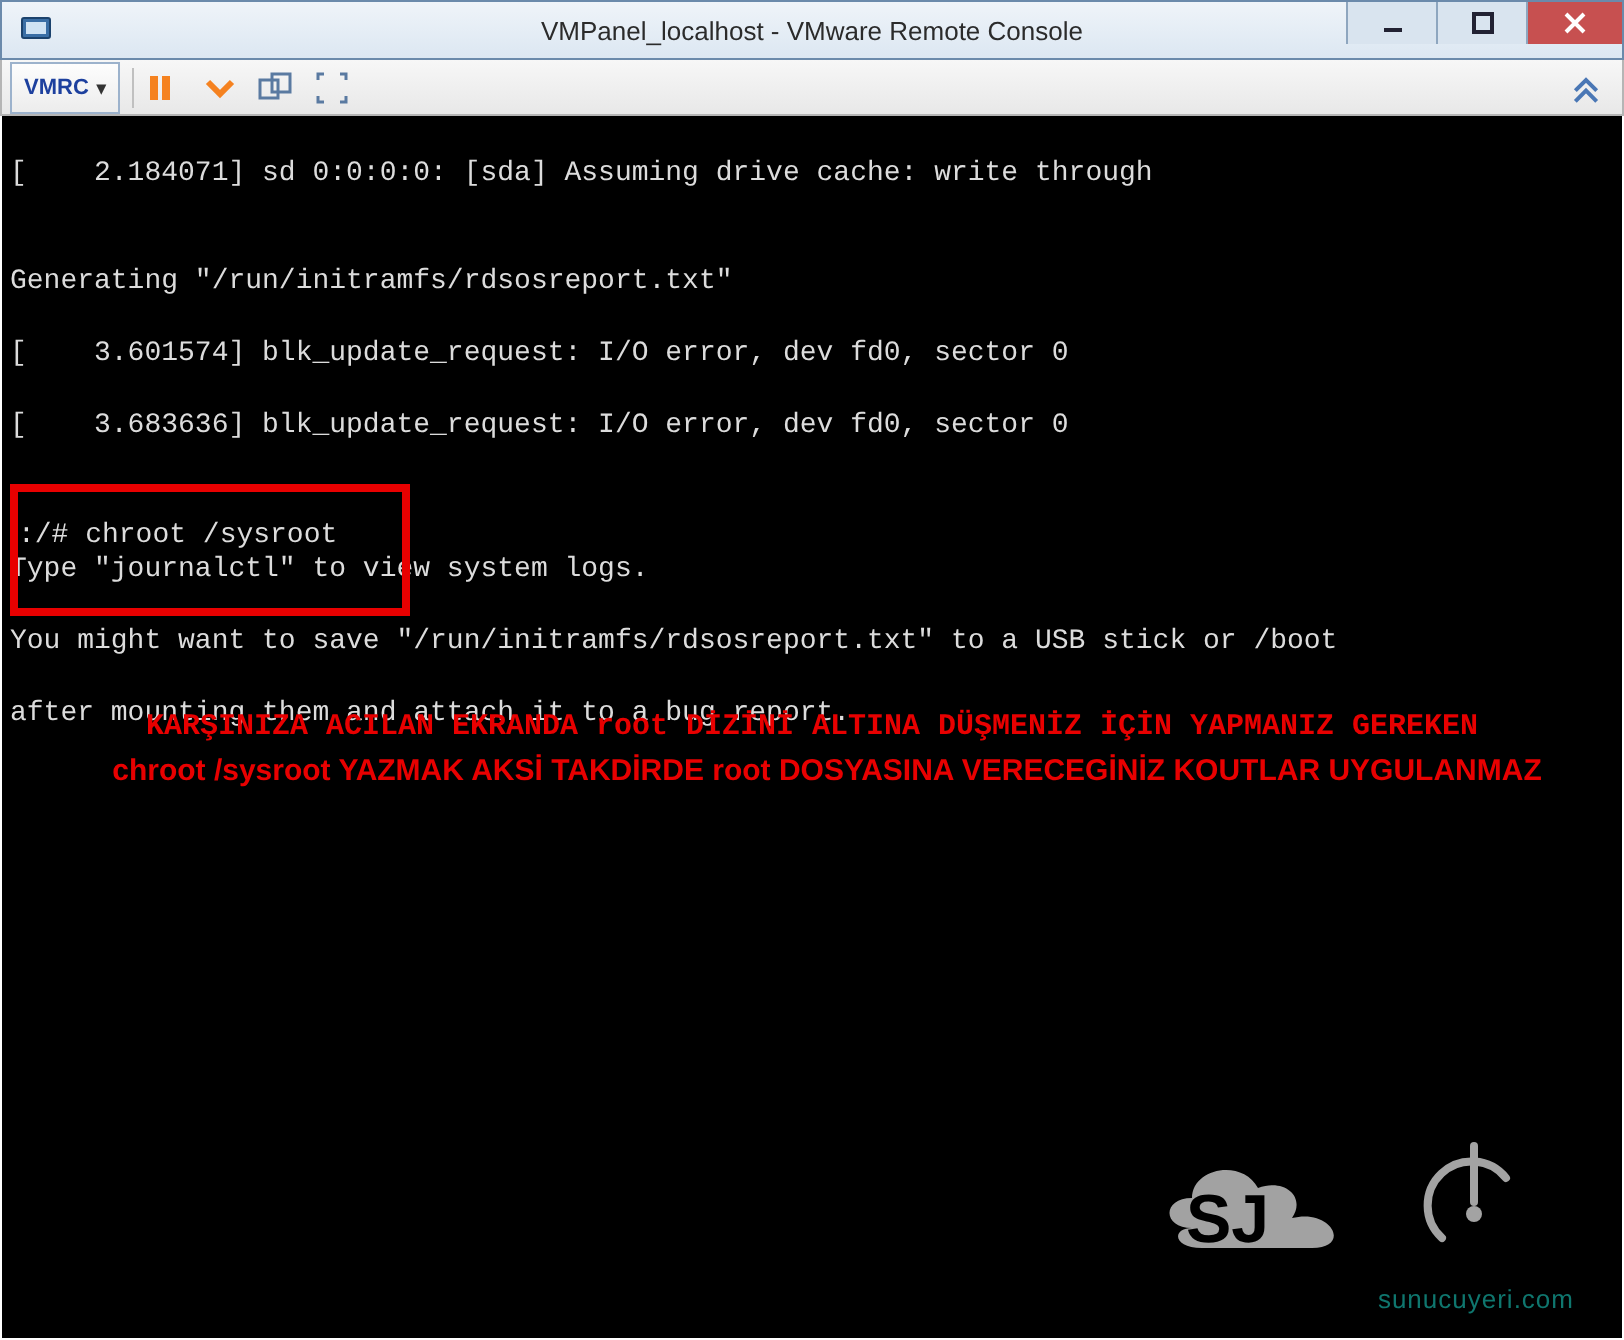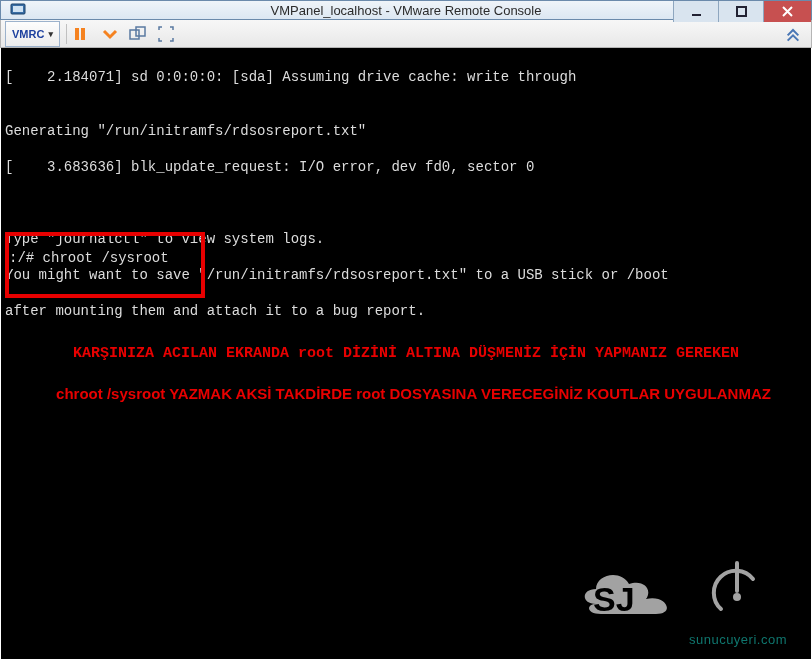--- a/index.html
+++ b/index.html
@@ -5,21 +5,21 @@
   * { margin: 0; padding: 0; box-sizing: border-box; }
   body {
     width: 812px;
     height: 670px;
     background: #fff;
     font-family: "Segoe UI", sans-serif;
     font-size: 12px;
     overflow: hidden;
   }
   .titlebar {
-    height: 20px;
+    height: 30px;
     background: linear-gradient(#eff4f9, #dce7f2);
     border: 1px solid #6b8aab;
     display: flex;
     align-items: center;
     position: relative;
   }
   .titlebar .icon {
     width: 18px;
     height: 18px;
     margin-left: 8px;
@@ -137,21 +137,21 @@
     font-family: "Segoe UI", Arial, sans-serif;
     font-weight: bold;
     font-size: 15px;
     text-align: center;
     left: 0;
     right: 0;
     white-space: normal;
     line-height: 22px;
   }
   .anno1 { top: 295px; font-family: Liberation Mono, monospace; }
-  .anno2 { top: 335px; padding-left: 15px; }
+  .anno2 { top: 317px; padding-left: 15px; }
   .logo {
     position: absolute;
     bottom: 30px;
     right: 20px;
     width: 220px;
     height: 70px;
     opacity: 0.85;
     display: flex;
     align-items: flex-end;
   }
@@ -235,20 +235,21 @@
     <svg viewBox="0 0 12 12">
         <path d="M2 8 L6 4 L10 8 M2 4 L6 0 L10 4" transform="translate(0,3)" fill="none" stroke="#4a77b5" stroke-width="1.5"></path>
       </svg>
   </div>
 </div>
 
 <div class="terminal">
 <span class="term-line">[    2.184071] sd 0:0:0:0: [sda] Assuming drive cache: write through</span>
 <span class="term-line"></span>
 <span class="term-line">Generating "/run/initramfs/rdsosreport.txt"</span>
+<span class="term-line">[    3.601574] blk_update_request: I/O error, dev fd0, sector 0</span>
 <span class="term-line">[    3.683636] blk_update_request: I/O error, dev fd0, sector 0</span>
 <span class="term-line"></span>
 <span class="term-line"></span>
 <span class="term-line">Type "journalctl" to view system logs.</span>
 <span class="term-line">You might want to save "/run/initramfs/rdsosreport.txt" to a USB stick or /boot</span>
 <span class="term-line">after mounting them and attach it to a bug report.</span>
 
   <div class="highlight-box"></div>
   <div class="prompt-area">:/# chroot /sysroot</div>
 

